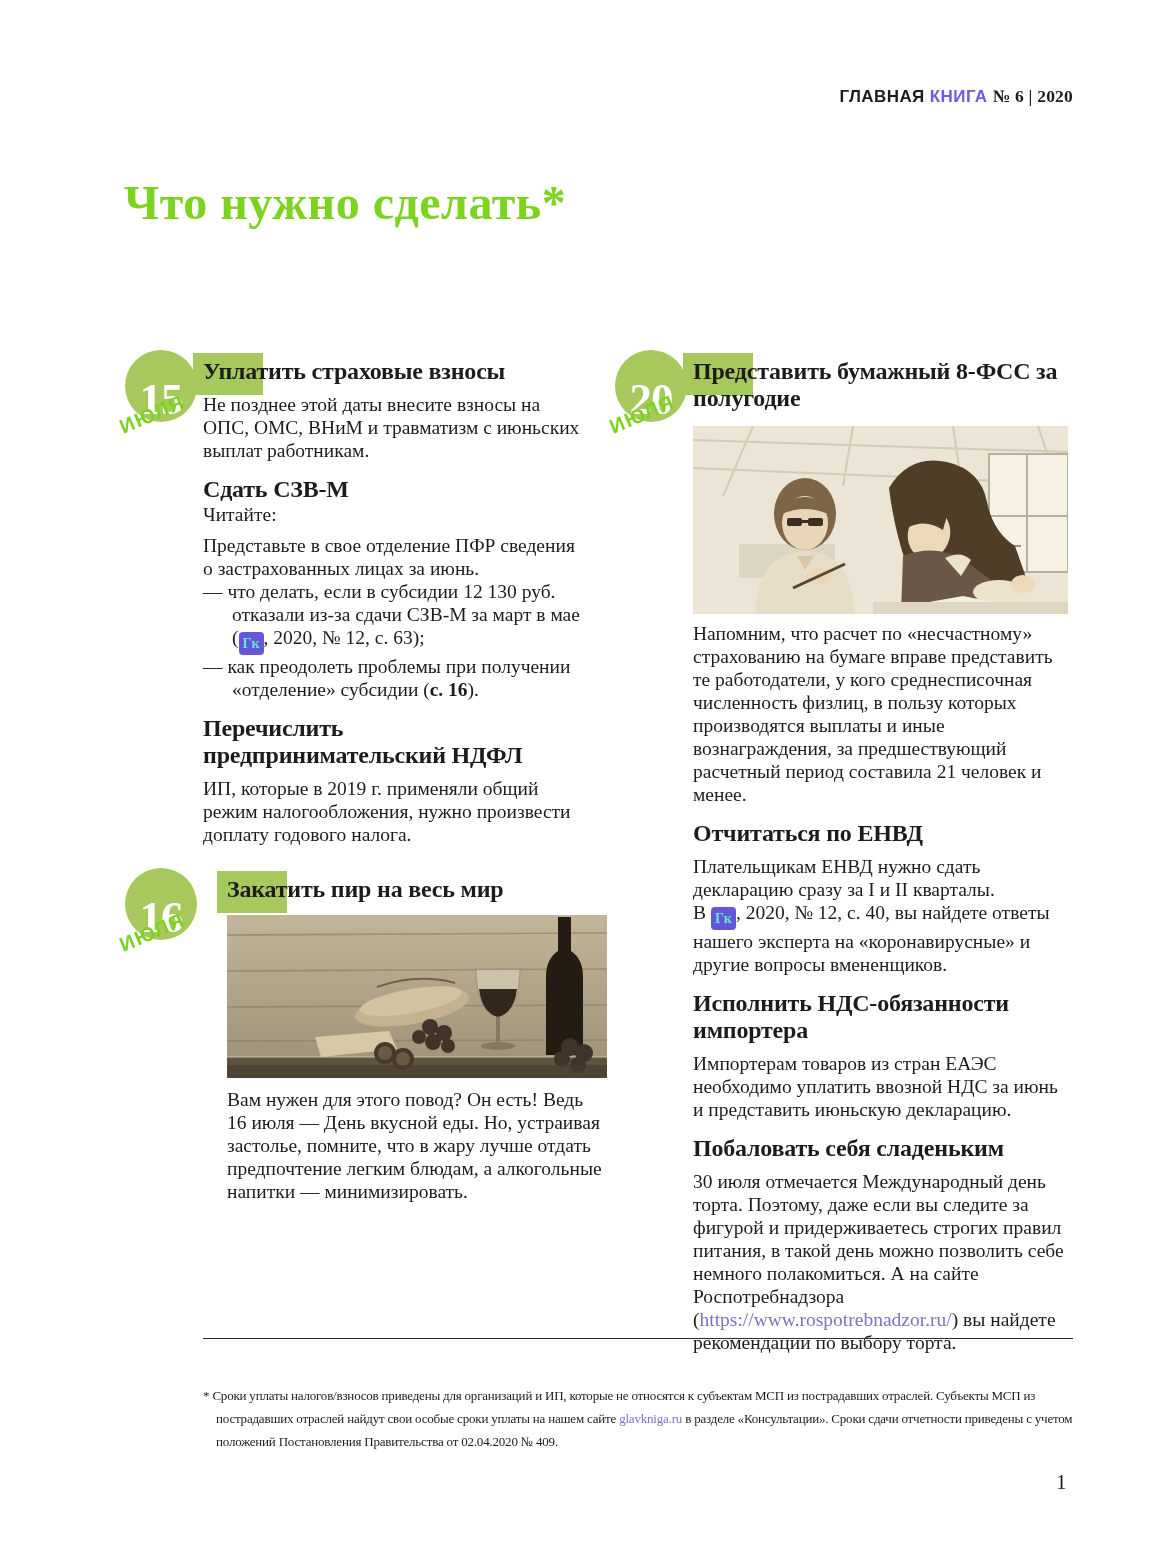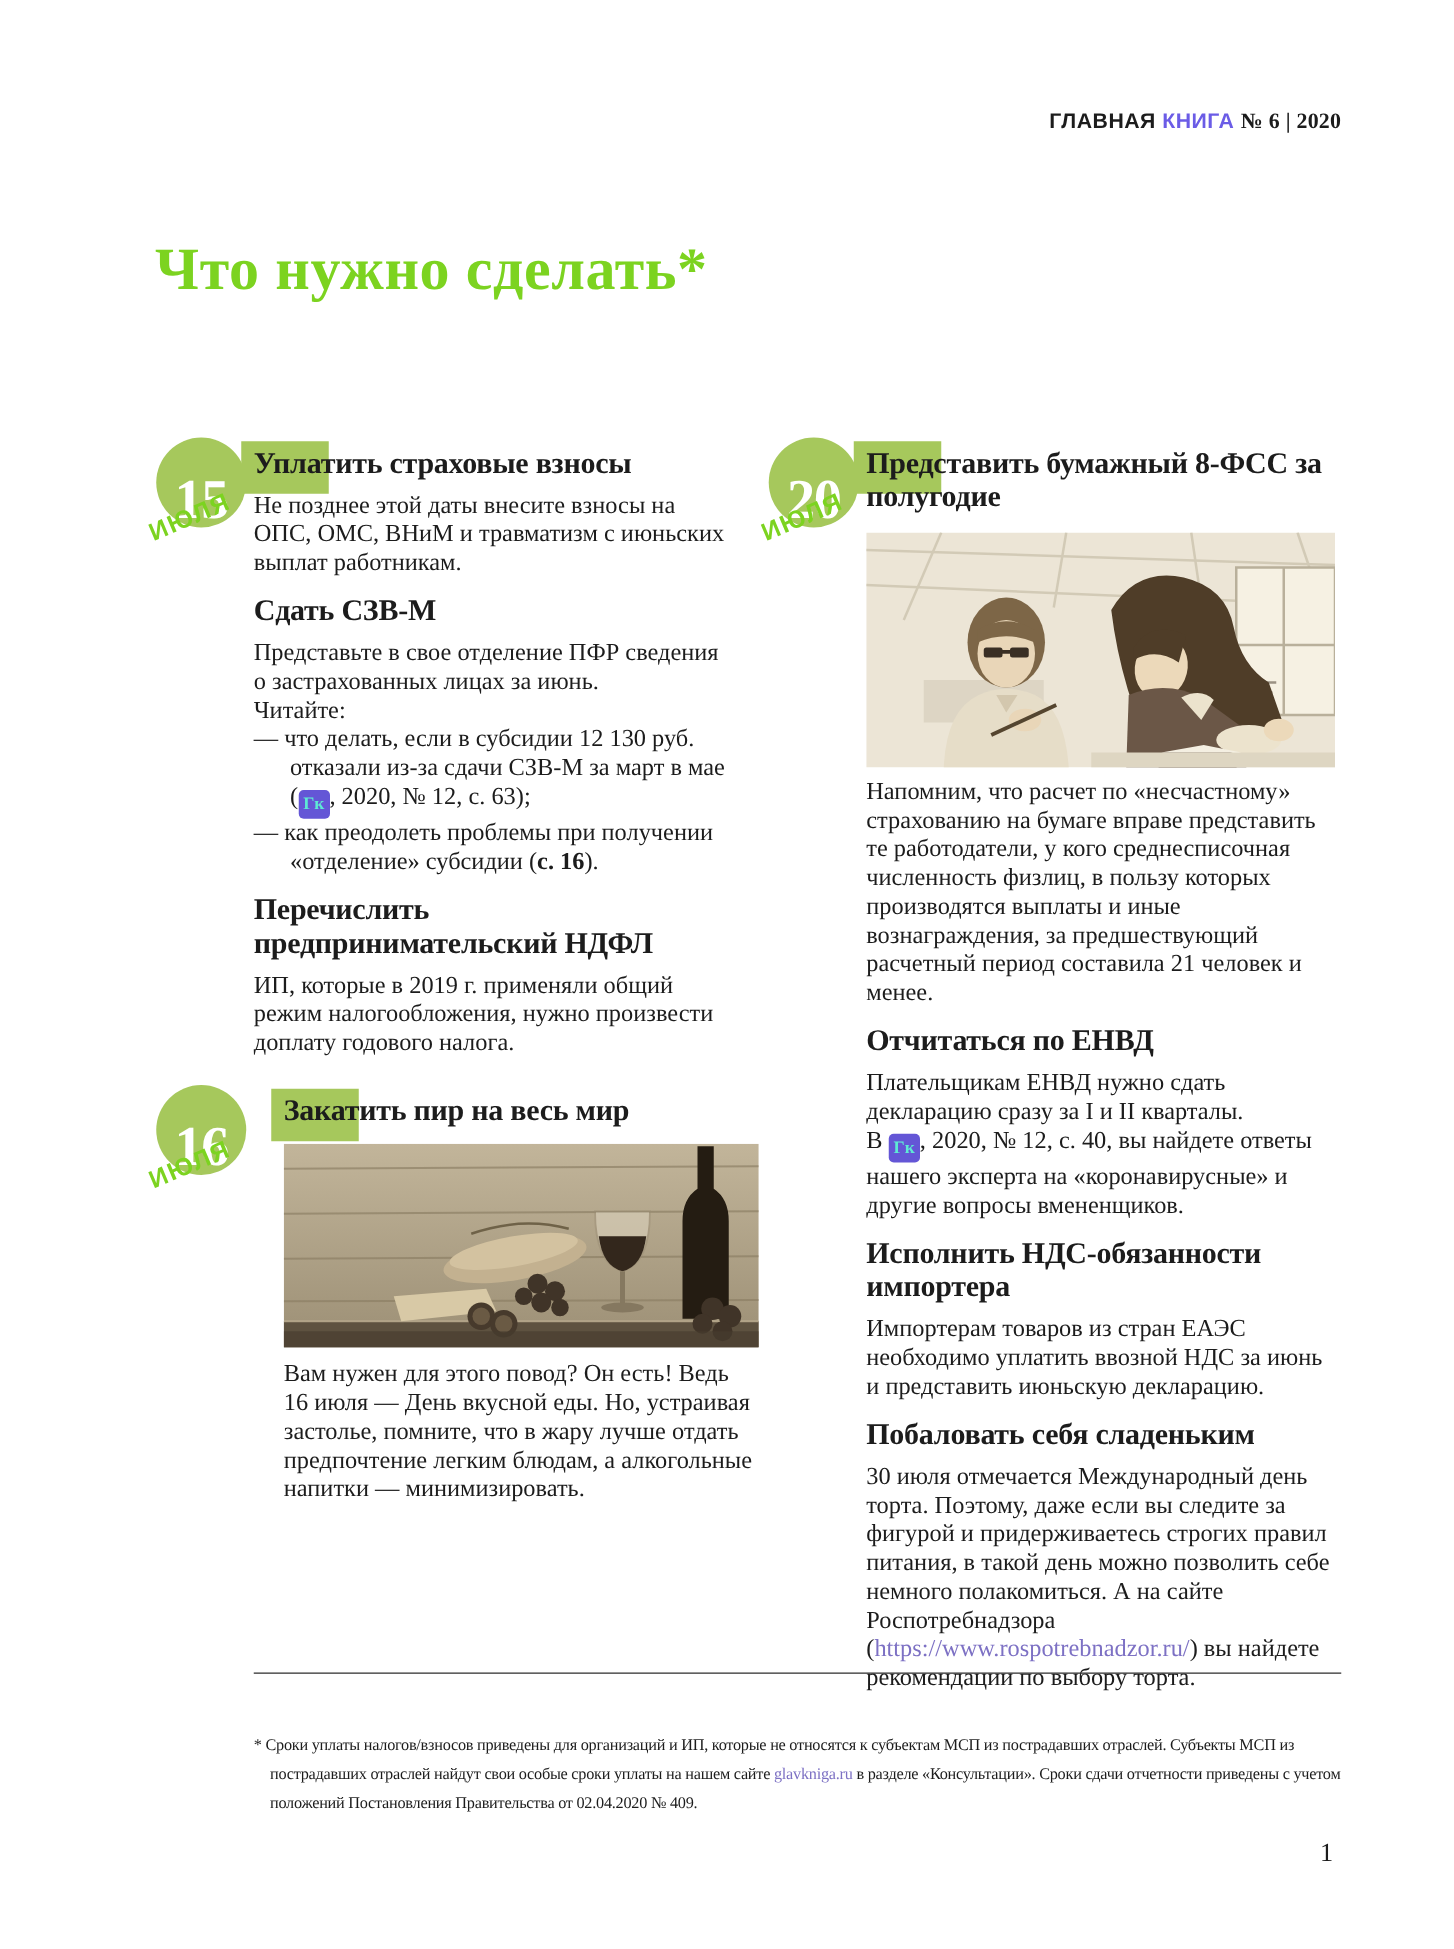--- a/index.html
+++ b/index.html
@@ -26,21 +26,21 @@
     position:absolute;top:86px;right:90px;
     font-family:"Liberation Sans", sans-serif;
     font-weight:bold;font-size:17px;letter-spacing:.4px;
     white-space:nowrap;
   }
   .brand-purple{color:var(--purple);}
   .issue-no{font-family:"Liberation Serif", serif;font-size:17.5px;letter-spacing:.2px;}
 
   
   .page-title{
-    position:absolute;top:156px;left:124px;
+    position:absolute;top:143px;left:124px;
     font-size:48px;font-weight:bold;color:var(--lime);
     letter-spacing:.5px;
   }
 
   
   .content{
     position:absolute;top:350px;left:125px;
     display:flex;gap:32px;align-items:flex-start;
   }
   .col{width:458px;}
@@ -133,22 +133,22 @@
         <div class="date-circle">
           <span class="date-number">15</span>
         </div>
         <span class="date-month">ИЮЛЯ</span>
       </div>
       <div class="tcol">
         <h2 class="hd first">Уплатить страховые взносы</h2>
         <p class="p">Не позднее этой даты внесите взносы на ОПС, ОМС, ВНиМ и травматизм с июньских выплат работникам.</p>
 
         <h2 class="hd">Сдать СЗВ-М</h2>
+        <p class="p tight">Читайте:</p>
         <p class="p">Представьте в свое отделение ПФР сведения о застрахованных лицах за июнь.</p>
-        <p class="p tight">Читайте:</p>
         <p class="bullet"><span>— что делать, если в субсидии 12 130 руб. отказали из-за сдачи СЗВ-М за март в мае (</span><span class="gk">Гк</span><span>, 2020, № 12, с. 63);</span></p>
         <p class="bullet"><span>— как преодолеть проблемы при получении «отделение» субсидии (</span><span class="b">с. 16</span><span>).</span></p>
 
         <h2 class="hd">Перечислить предпринимательский НДФЛ</h2>
         <p class="p">ИП, которые в 2019 г. применяли общий режим налогообложения, нужно произвести доплату годового налога.</p>
       </div>
     </div>
 
     <div class="entry">
       <div class="badge-col">

